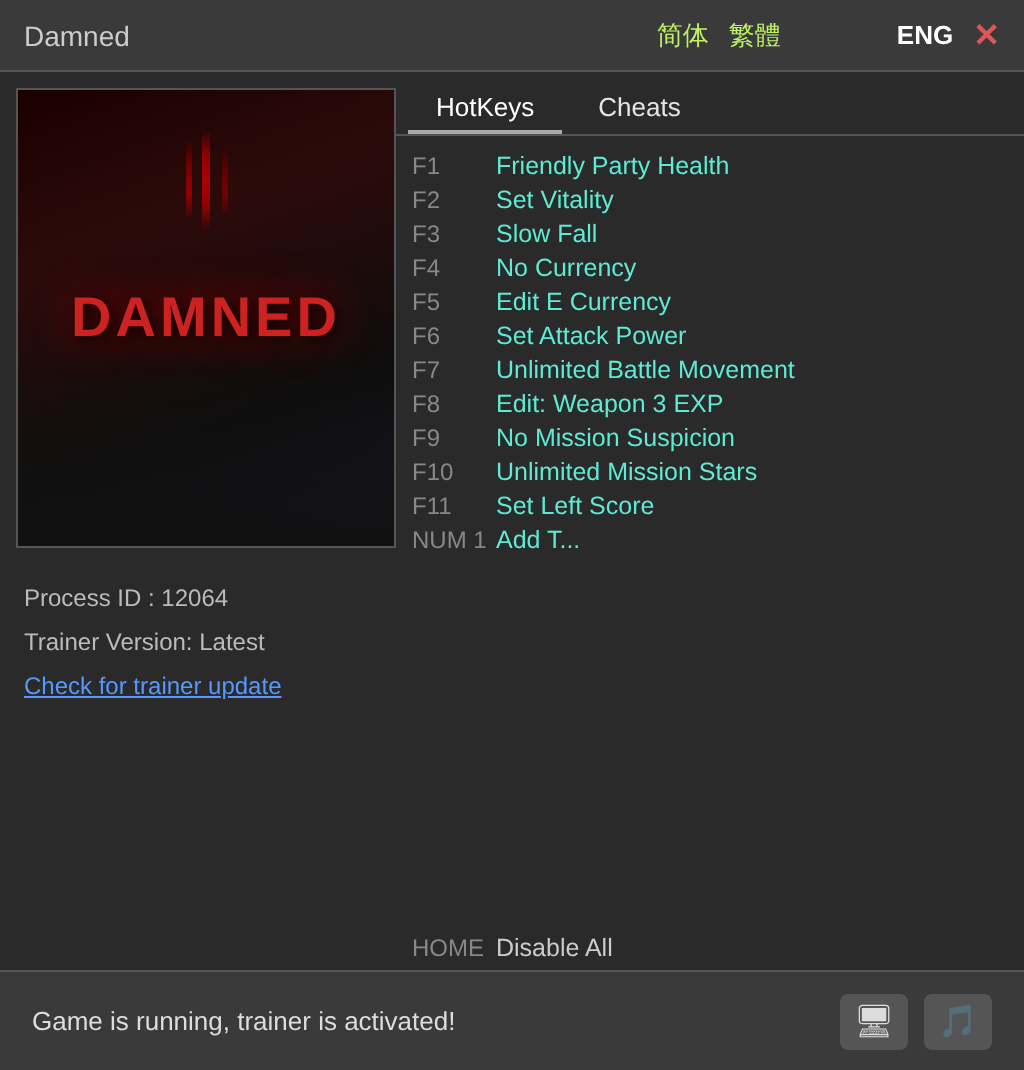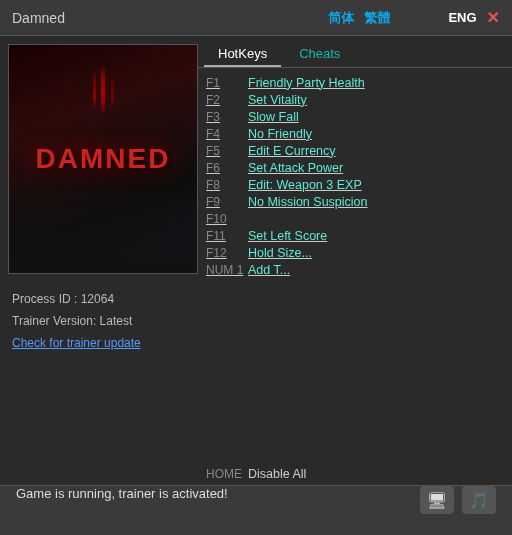--- a/index.html
+++ b/index.html
@@ -26,24 +26,23 @@
     #title-bar .title {
       color: #ccc;
       font-size: 14px;
     }
     #title-bar .lang-controls {
       display: flex;
       align-items: center;
       gap: 10px;
     }
     #title-bar .lang-btn {
-      color: #0ea5e9;
+      color: #bef264;
       cursor: pointer;
       font-size: 13px;
-      font-weight: bold;
     }
     #title-bar .lang-btn.active {
       color: #fff;
       font-weight: bold;
       margin-left: 48px;
     }
     #title-bar .close-btn {
       color: #e05555;
       font-size: 16px;
       cursor: pointer;
@@ -154,42 +153,41 @@
     
     #tabs {
       display: flex;
       border-bottom: 1px solid #555;
       padding: 6px 6px 0 6px;
       gap: 4px;
     }
     .tab {
       padding: 4px 14px;
       cursor: pointer;
-      color: #14b8a6;
+      color: #e5e5e5;
       font-size: 13px;
       border-bottom: 2px solid transparent;
     }
     .tab.active {
       color: #fff;
       border-bottom: 2px solid #aaa;
     }
 
     
     #cheats-list {
       flex: 1;
       padding: 6px 8px;
       overflow-y: auto;
     }
     .cheat-row {
       display: flex;
       align-items: center;
       padding: 1.5px 0;
       font-size: 12.5px;
       color: #ccc;
-      text-decoration: underline;
     }
     .cheat-key {
       color: #888;
       width: 42px;
       flex-shrink: 0;
       font-size: 12px;
     }
     .cheat-name {
       color: #5eead4;
     }
@@ -207,21 +205,21 @@
       color: #888;
       font-size: 12px;
     }
 
     
     #status-bar {
       height: 50px;
       background: #3a3a3a;
       border-top: 1px solid #555;
       display: flex;
-      align-items: flex-start;
+      align-items: center;
       justify-content: space-between;
       padding: 0 16px;
     }
     #status-text {
       color: #ddd;
       font-size: 13px;
     }
     #status-icons {
       display: flex;
       gap: 8px;
@@ -290,48 +288,49 @@
         <div class="cheat-row">
           <span class="cheat-key">F2</span>
           <span class="cheat-name">Set Vitality</span>
         </div>
         <div class="cheat-row">
           <span class="cheat-key">F3</span>
           <span class="cheat-name">Slow Fall</span>
         </div>
         <div class="cheat-row">
           <span class="cheat-key">F4</span>
-          <span class="cheat-name">No Friendly</span>
+          <span class="cheat-name">No Currency</span>
         </div>
         <div class="cheat-row">
           <span class="cheat-key">F5</span>
           <span class="cheat-name">Edit E Currency</span>
         </div>
         <div class="cheat-row">
           <span class="cheat-key">F6</span>
           <span class="cheat-name">Set Attack Power</span>
         </div>
         <div class="cheat-row">
+          <span class="cheat-key">F7</span>
+          <span class="cheat-name">Unlimited Battle Movement</span>
+        </div>
+        <div class="cheat-row">
           <span class="cheat-key">F8</span>
           <span class="cheat-name">Edit: Weapon 3 EXP</span>
         </div>
         <div class="cheat-row">
           <span class="cheat-key">F9</span>
           <span class="cheat-name">No Mission Suspicion</span>
         </div>
         <div class="cheat-row">
           <span class="cheat-key">F10</span>
+          <span class="cheat-name">Unlimited Mission Stars</span>
         </div>
         <div class="cheat-row">
           <span class="cheat-key">F11</span>
           <span class="cheat-name">Set Left Score</span>
-        </div>
-        <div class="cheat-row">
-          <span class="cheat-key">F12</span>
-          <span class="cheat-name">Hold Size...</span>
         </div>
         <div class="cheat-row">
           <span class="cheat-key">NUM 1</span>
           <span class="cheat-name">Add T...</span>
         </div>
       </div>
 
     <div id="home-row">
       <span class="home-key">HOME</span>
       <span>Disable All</span>

